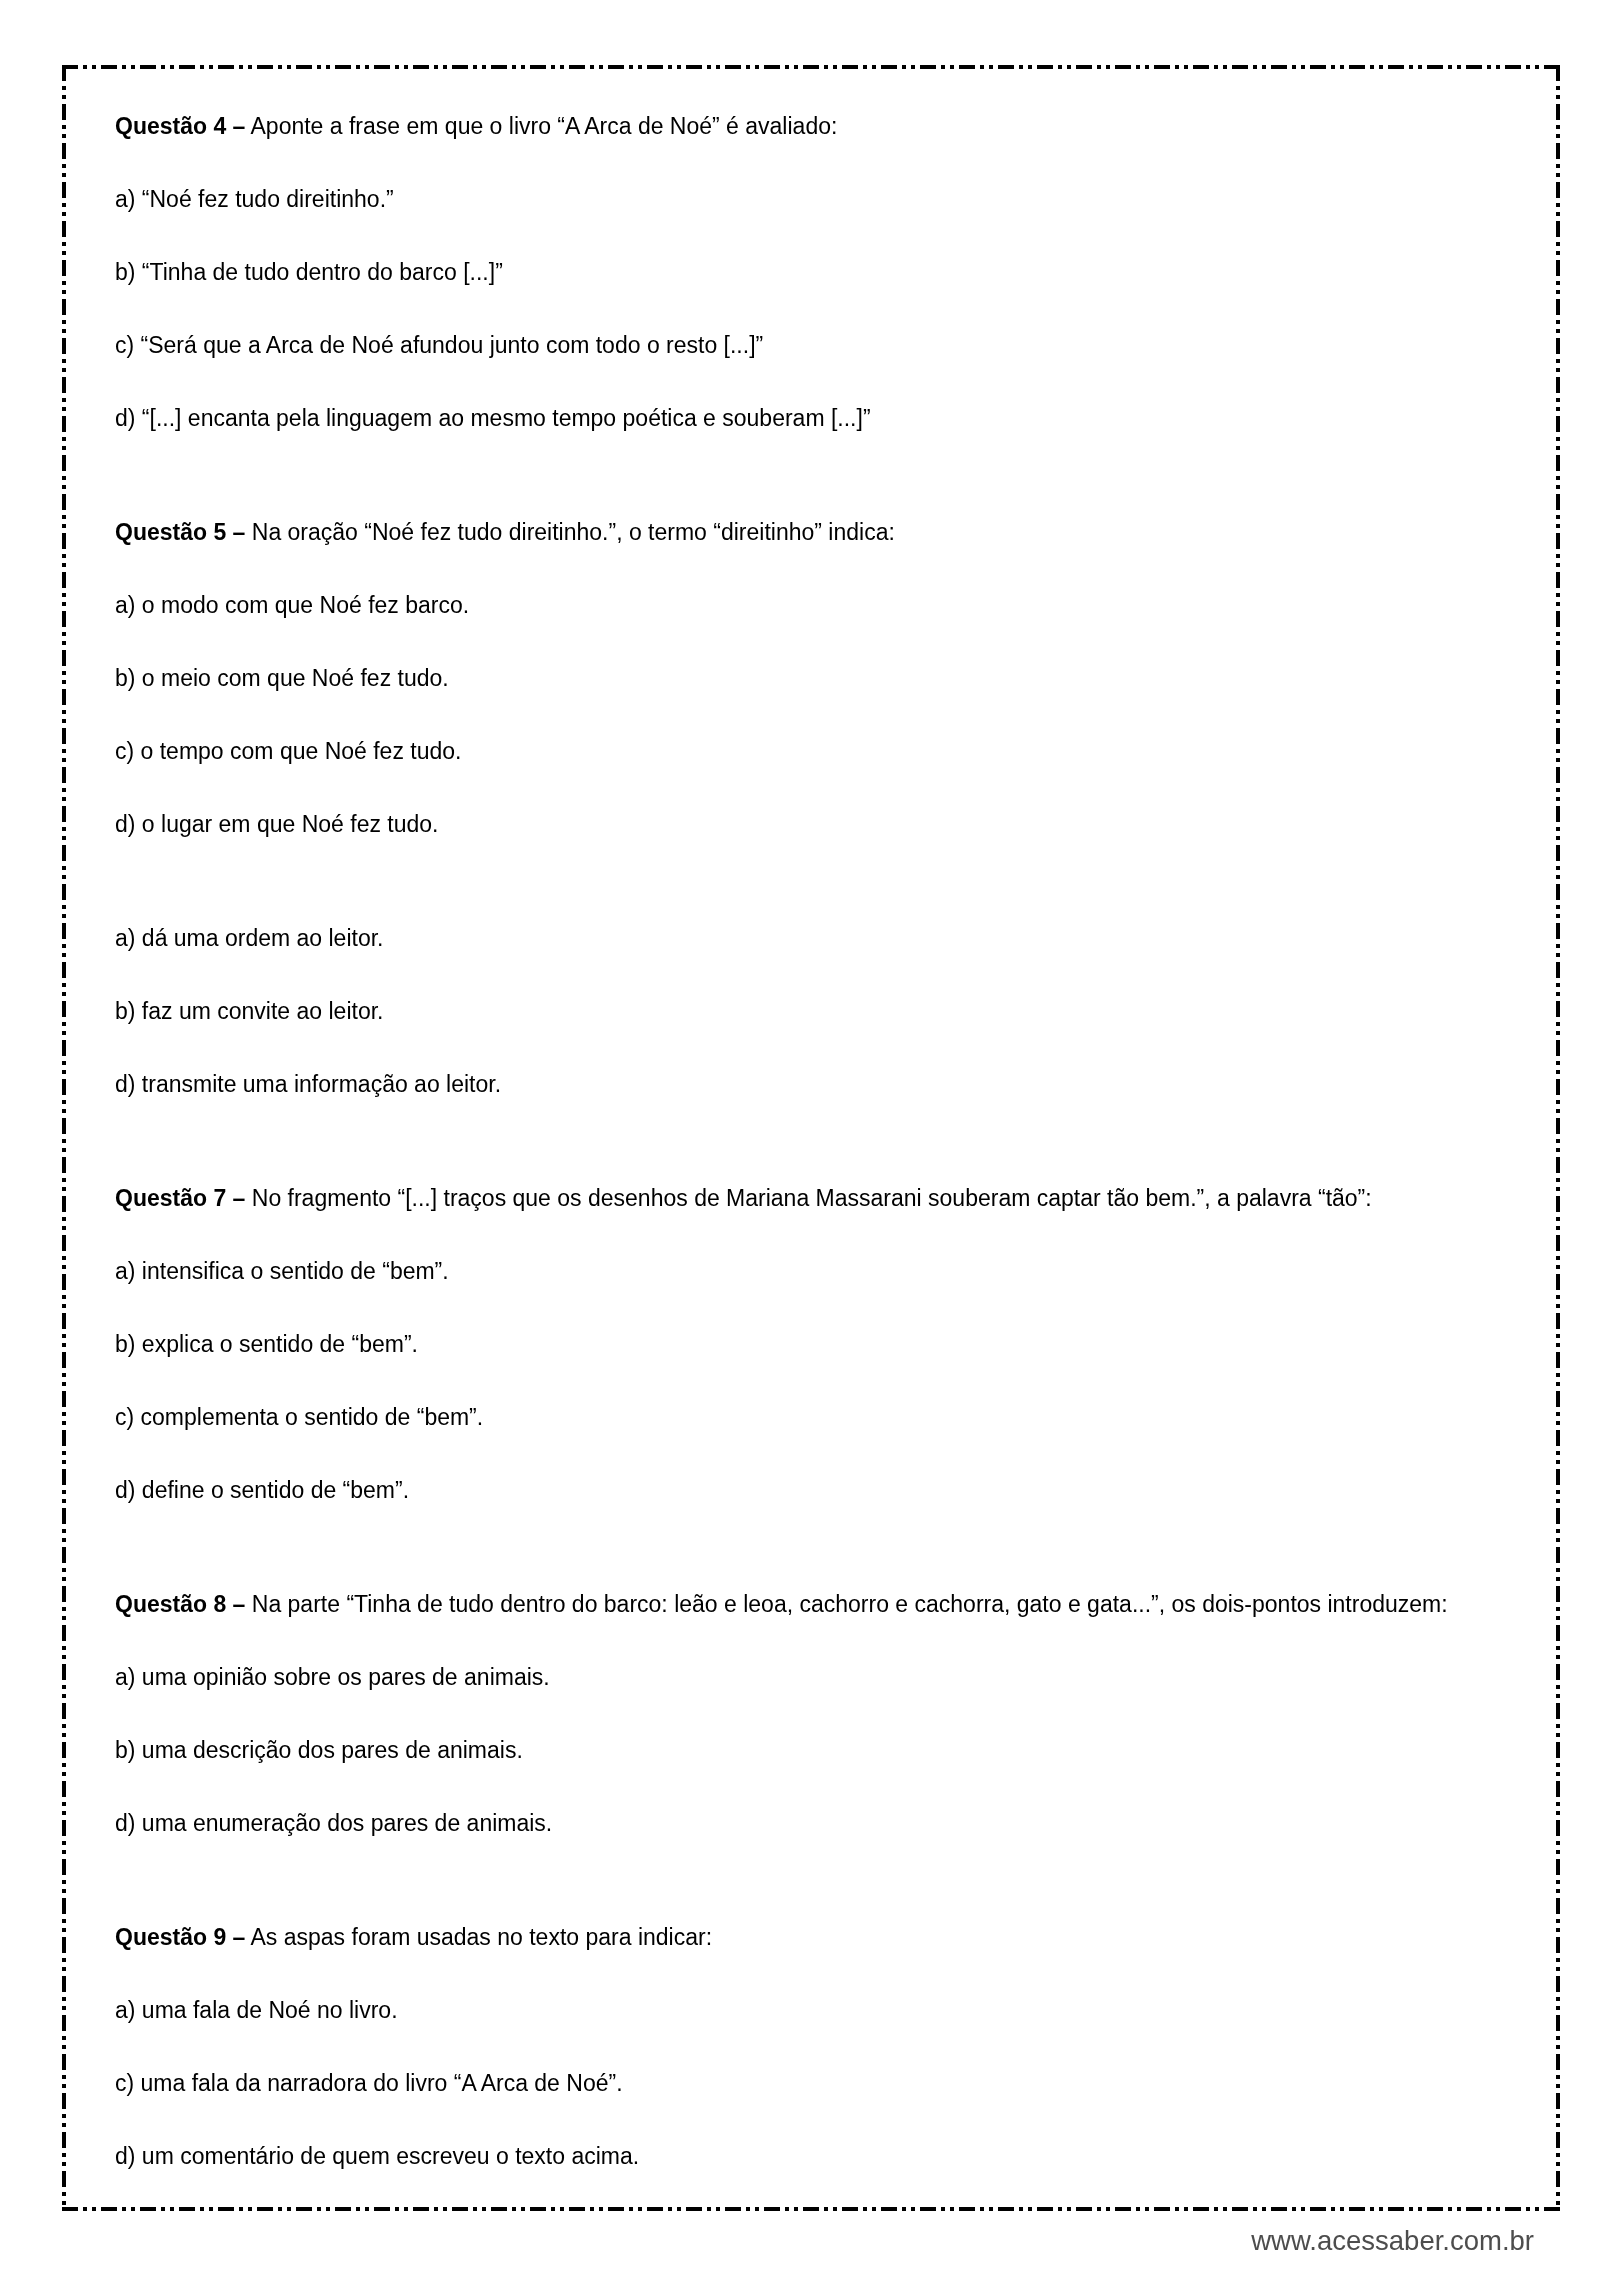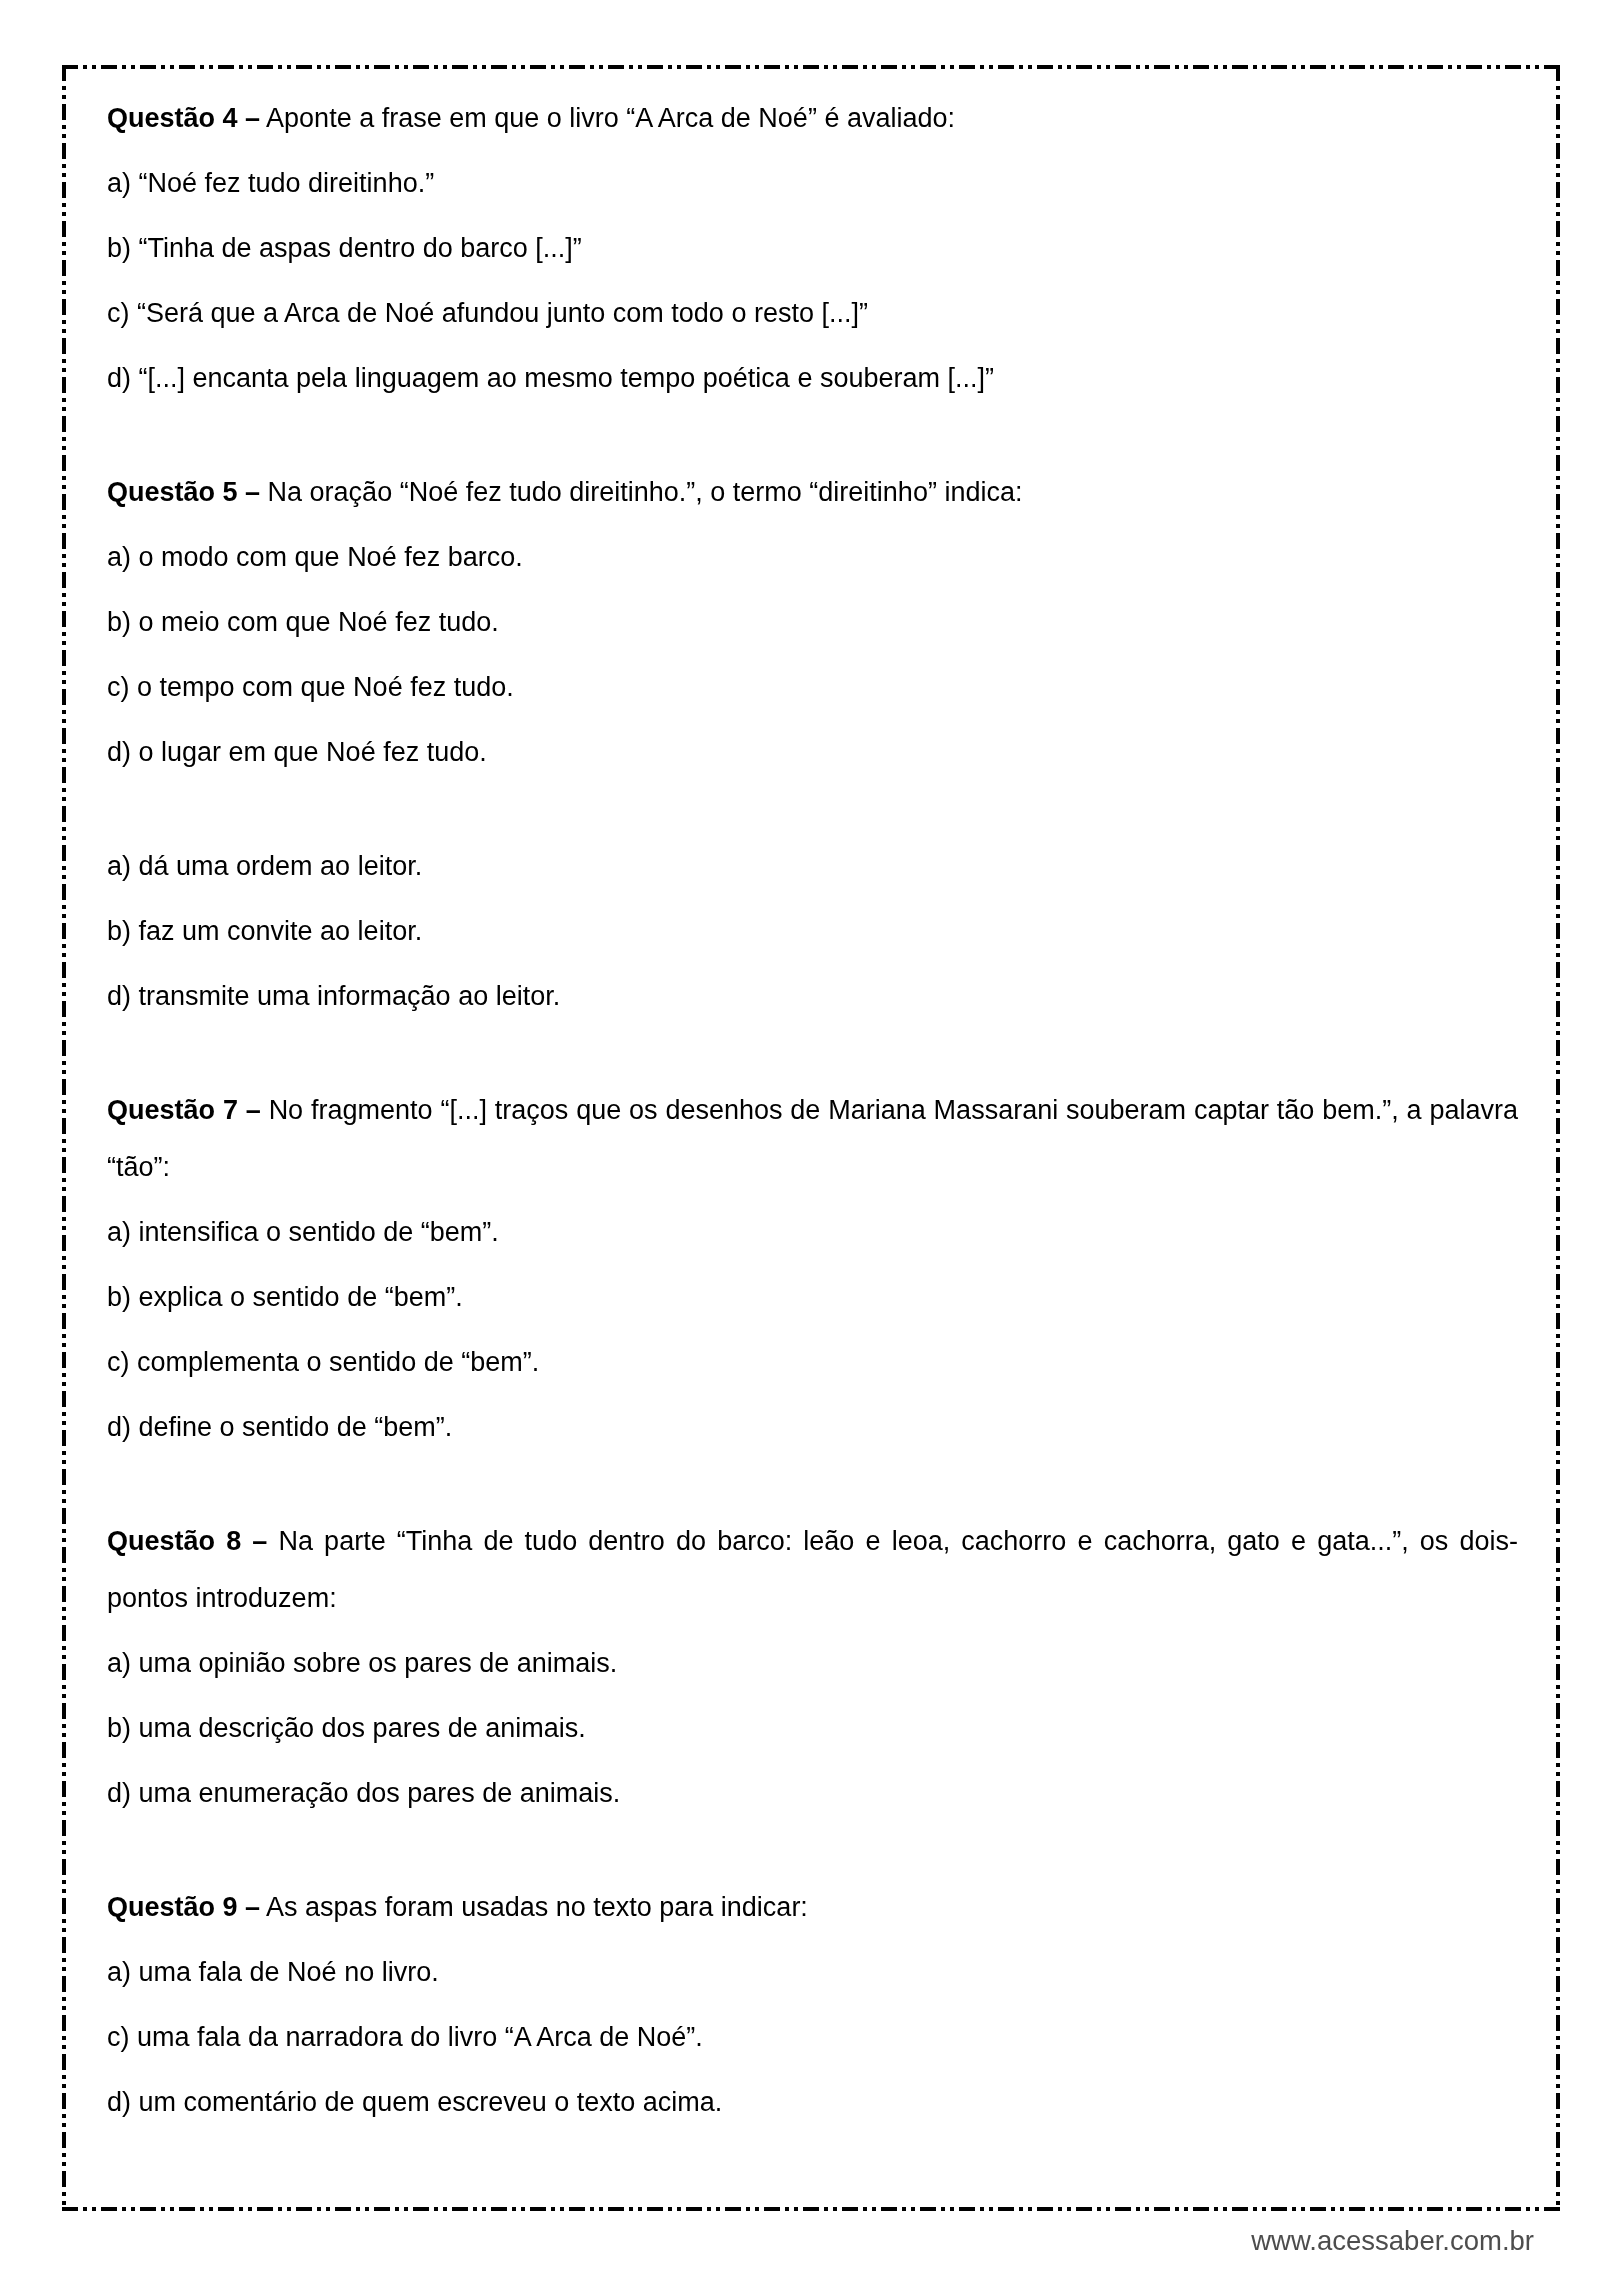--- a/index.html
+++ b/index.html
@@ -49,22 +49,22 @@
     left: 0; top: 0; right: 0; bottom: 0;
     padding: 17px 34px 0 37px;
     box-sizing: border-box;
     overflow: hidden;
   }
   .question {
     margin: 0 0 57px 0;
   }
   .question:last-child { margin-bottom: 0; }
   .q-title, .q-option {
-    margin: 8px;
-    font-size: 27px;
+    margin: 16px;
+    font-size: 23px;
     line-height: 57px;
   }
   .q-title {
     text-align: justify;
   }
   .q-label {
     font-weight: bold;
   }
   .footer {
     position: absolute;
@@ -87,21 +87,21 @@
   <div class="edge v right"></div>
 
   <div class="content">
 
     <section class="question">
       <p class="q-title">
         <strong class="q-label">Questão 4 –</strong>
         <span class="q-prompt">Aponte a frase em que o livro “A Arca de Noé” é avaliado:</span>
       </p>
       <p class="q-option">a) “Noé fez tudo direitinho.”</p>
-      <p class="q-option">b) “Tinha de aspas dentro do barco [...]”</p>
+      <p class="q-option">b) “Tinha de tudo dentro do barco [...]”</p>
       <p class="q-option">c) “Será que a Arca de Noé afundou junto com todo o resto [...]”</p>
       <p class="q-option">d) “[...] encanta pela linguagem ao mesmo tempo poética e souberam [...]”</p>
     </section>
 
     <section class="question">
       <p class="q-title">
         <strong class="q-label">Questão 5 –</strong>
         <span class="q-prompt">Na oração “Noé fez tudo direitinho.”, o termo “direitinho” indica:</span>
       </p>
       <p class="q-option">a) o modo com que Noé fez barco.</p>

